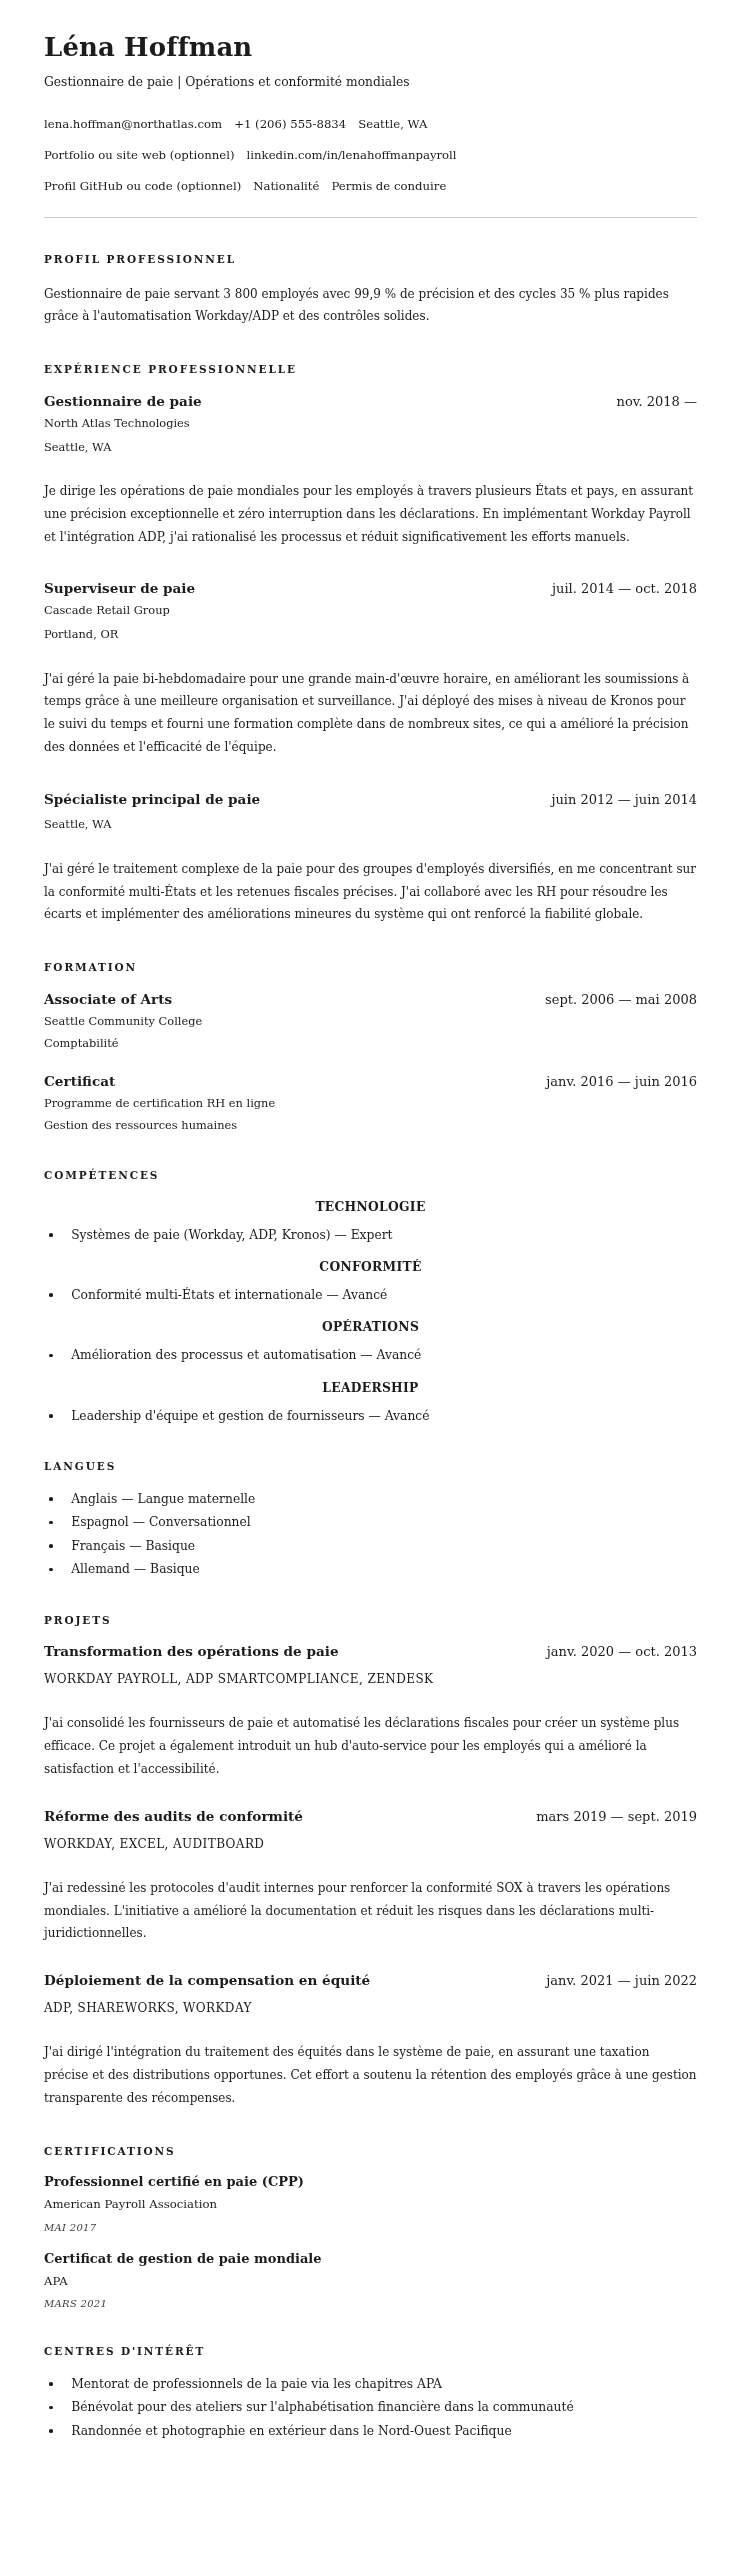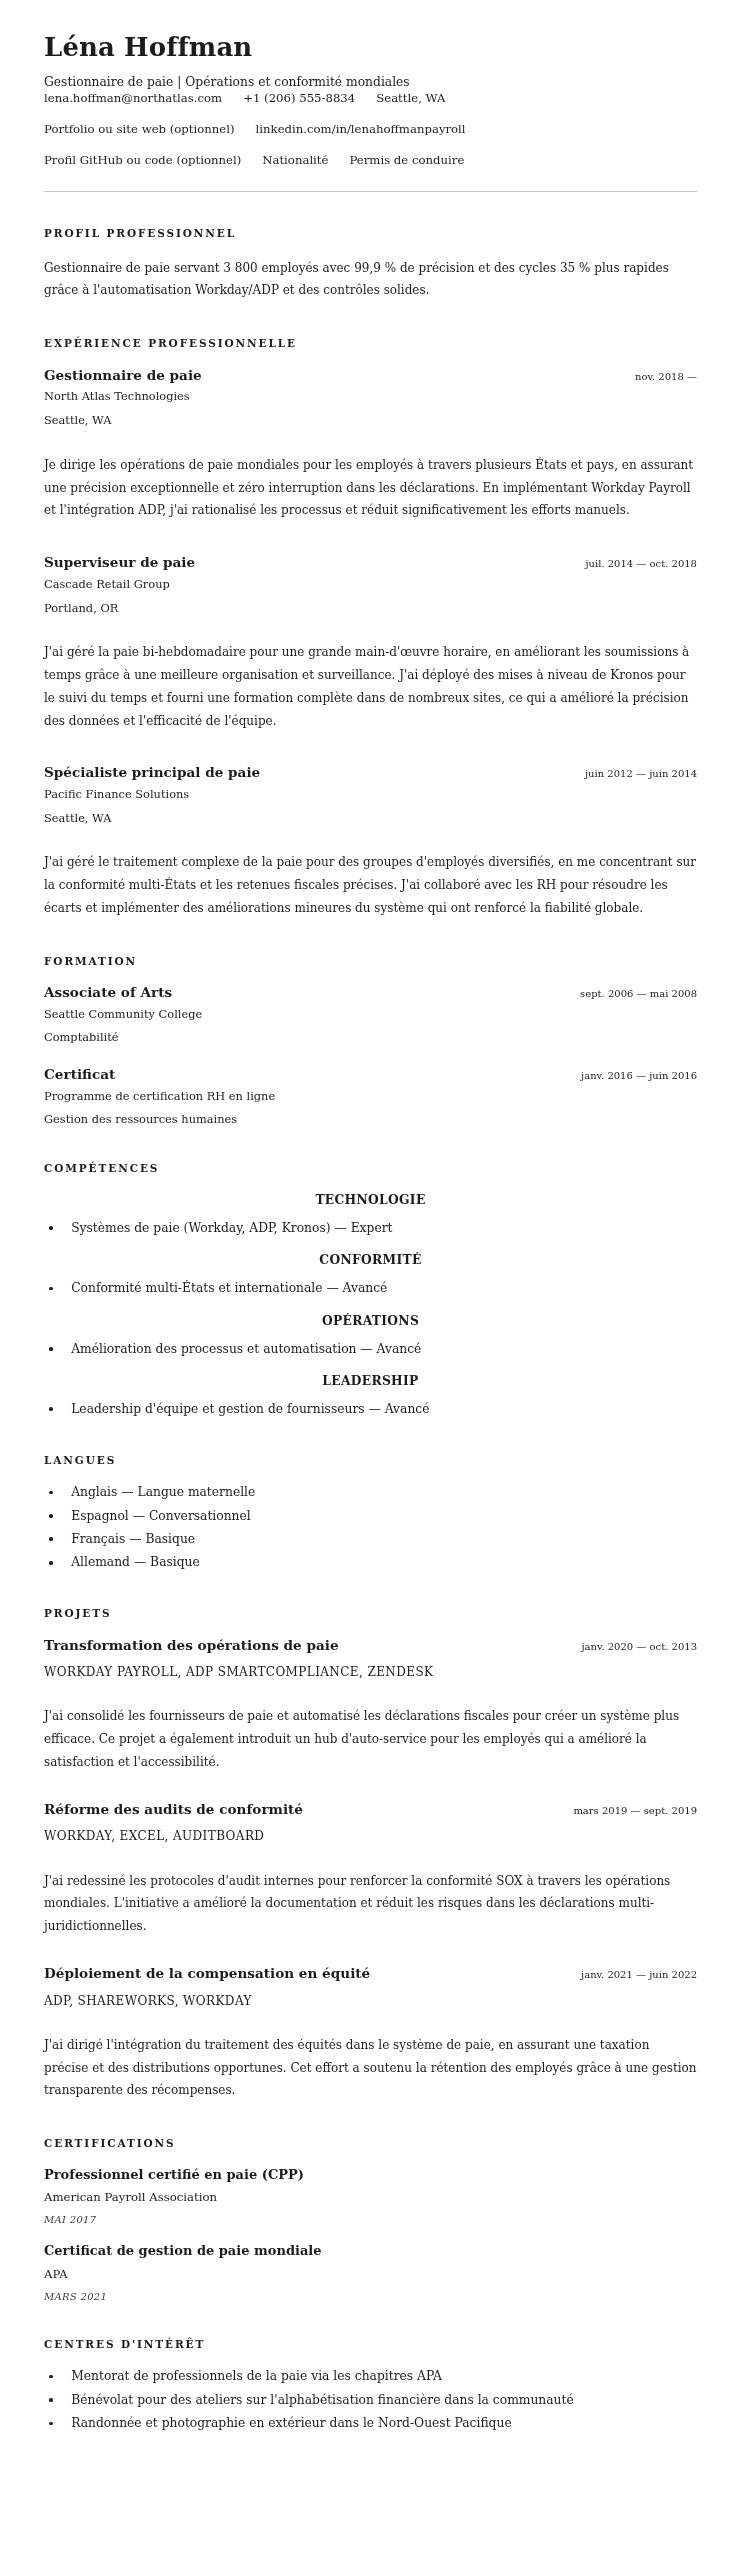--- a/index.html
+++ b/index.html
@@ -15,25 +15,26 @@
   .name {
     font-size: 26px;
     font-weight: 700;
     margin: 0 0 12.3px 0;
     line-height: 1.2;
     letter-spacing: 0.1px;
   }
   .subtitle {
     font-size: 12.3px;
     line-height: 1.3;
+    margin-bottom: 26px;
   }
   .contact-row {
     display: flex;
     flex-wrap: wrap;
-    gap: 21px;
+    gap: 12px;
     font-size: 11.7px;
     line-height: 1.35;
     margin-bottom: 15px;
   }
   .divider {
     border: none;
     border-top: 0.6px solid #c9c9c9;
     margin: 22px 0 0 0;
   }
 
@@ -63,21 +64,21 @@
     gap: 10px;
   }
   .entry-title {
     font-size: 13.6px;
     font-weight: 700;
     line-height: 1.3;
     margin: 0;
   }
   .cert .entry-title { font-size: 13px; }
   .entry-date {
-    font-size: 10px;
+    font-size: 13px;
     white-space: nowrap;
     line-height: 1.3;
   }
   .entry-org { font-size: 11.4px; line-height: 1.35; margin-top: 5px; }
   .entry-loc { font-size: 11.4px; line-height: 1.35; margin-top: 8.6px; }
   .entry-field { font-size: 11.4px; line-height: 1.35; margin-top: 7.4px; }
   .entry-desc { margin-top: 25px; }
   .entry-tools {
     font-size: 12px;
     letter-spacing: 0.4px;
@@ -173,21 +174,20 @@
       <div class="entry-org">Cascade Retail Group</div>
       <div class="entry-loc">Portland, OR</div>
       <p class="body-text entry-desc">J'ai géré la paie bi-hebdomadaire pour une grande main-d'œuvre horaire, en améliorant les soumissions à temps grâce à une meilleure organisation et surveillance. J'ai déployé des mises à niveau de Kronos pour le suivi du temps et fourni une formation complète dans de nombreux sites, ce qui a amélioré la précision des données et l'efficacité de l'équipe.</p>
     </div>
 
     <div class="entry">
       <div class="entry-head">
         <h3 class="entry-title">Spécialiste principal de paie</h3>
         <span class="entry-date">juin 2012 — juin 2014</span>
       </div>
-      <div class="entry-org">Pacific Finance Solutions</div>
       <div class="entry-loc">Seattle, WA</div>
       <p class="body-text entry-desc">J'ai géré le traitement complexe de la paie pour des groupes d'employés diversifiés, en me concentrant sur la conformité multi-États et les retenues fiscales précises. J'ai collaboré avec les RH pour résoudre les écarts et implémenter des améliorations mineures du système qui ont renforcé la fiabilité globale.</p>
     </div>
   </section>
 
   <section>
     <h2 class="section-heading">FORMATION</h2>
 
 
     <div class="entry edu">

